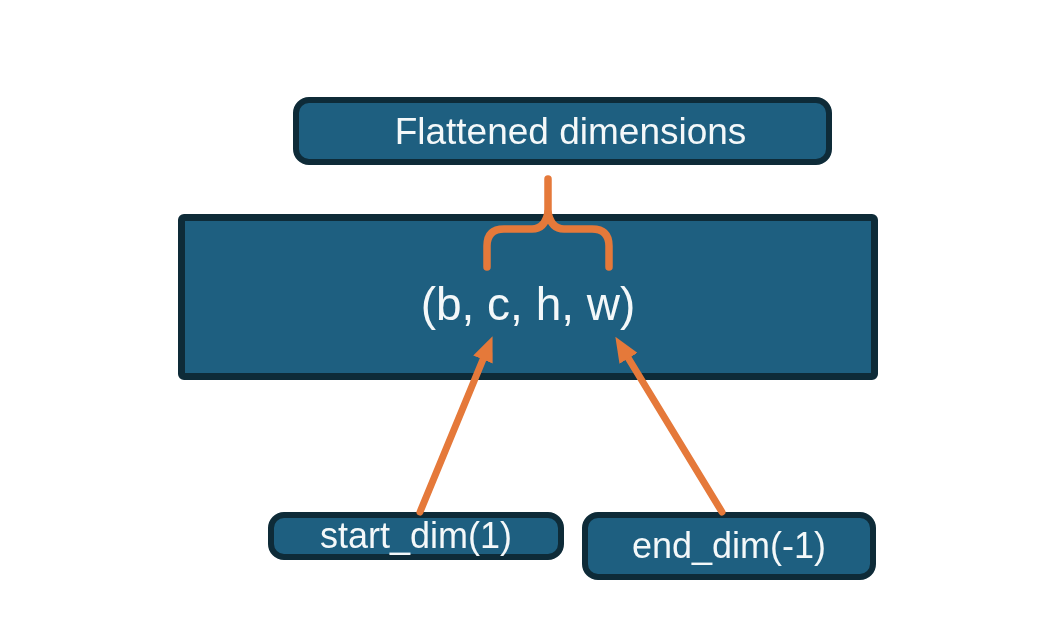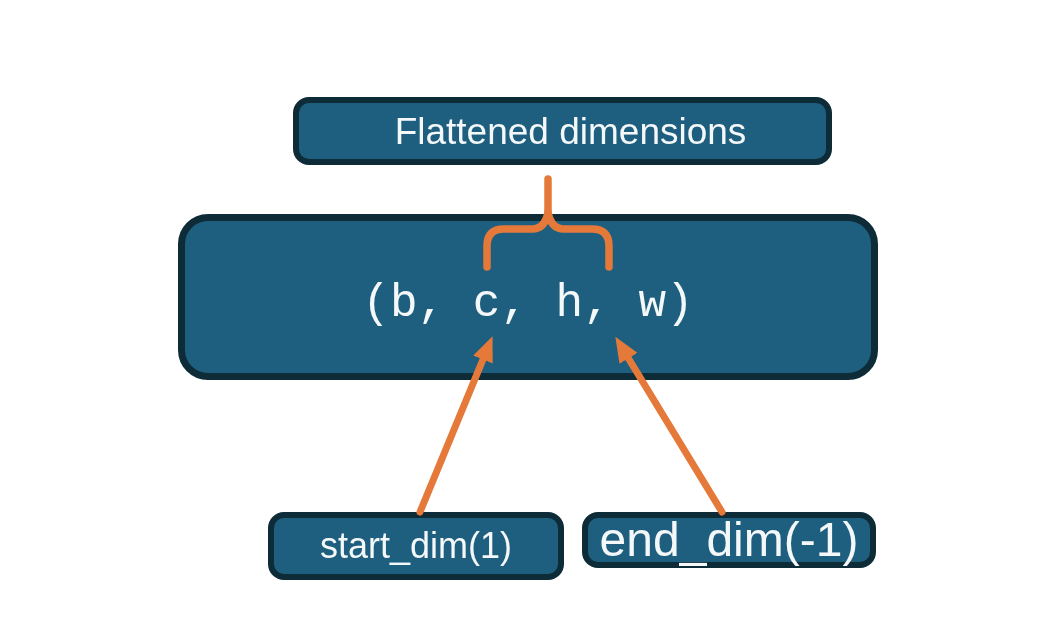--- a/index.html
+++ b/index.html
@@ -33,36 +33,35 @@
   .node-top {
     left: 293px; top: 97px;
     width: 539px; height: 68px;
     font-size: 37px;
     padding-left: 16px;
   }
   .node-middle {
     left: 178px; top: 214px;
     width: 700px; height: 166px;
     border-width: 7px;
-    border-radius: 30px;
+    border-radius: 6px;
     font-size: 46px;
-    font-family: Liberation Mono, monospace;
   }
   .node-middle .node-label {
     transform: translateY(7px);
   }
   .node-bottom-left {
     left: 268px; top: 512px;
-    width: 296px; height: 68px;
+    width: 296px; height: 48px;
     font-size: 36px;
   }
   .node-bottom-right {
     left: 582px; top: 512px;
-    width: 294px; height: 56px;
-    font-size: 48px;
+    width: 294px; height: 68px;
+    font-size: 36px;
     justify-content: center;
   }
   .connectors {
     position: absolute;
     left: 0; top: 0;
     width: 1038px;
     height: 632px;
     pointer-events: none;
   }
 </style>

